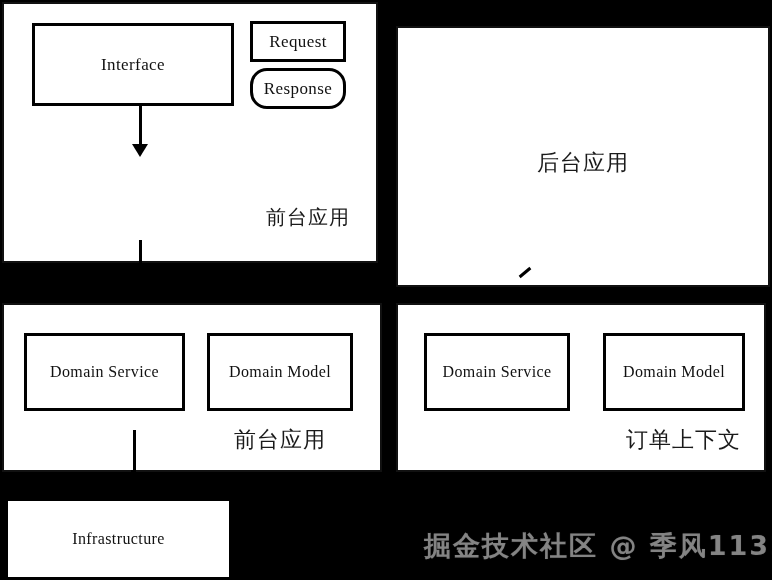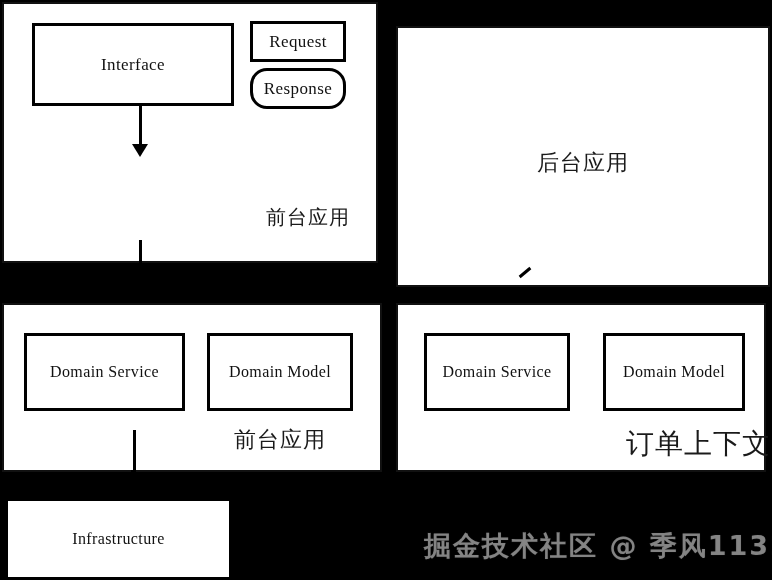--- a/index.html
+++ b/index.html
@@ -145,21 +145,21 @@
   <div class="panel" style="left:396px; top:303px; width:370px; height:169px;">
 
     <div class="box" style="left:26px; top:28px; width:146px; height:78px; font-size:16px;">
       <span>Domain Service</span>
     </div>
 
     <div class="box" style="left:205px; top:28px; width:142px; height:78px; font-size:16px;">
       <span>Domain Model</span>
     </div>
 
-    <div class="cjk-label" style="left:228px; top:120px; font-size:28px;text-align:right;">订单上下文</div>
+    <div class="cjk-label" style="left:228px; top:120px; font-size:22px;text-align:right;">订单上下文</div>
   </div>
 
   <div class="box" style="left:5px; top:498px; width:227px; height:82px; font-size:16px;font-family:Liberation Serif, serif;">
     <span>Infrastructure</span>
   </div>
 
   <div id="watermark" style="left:424px; top:528px;">掘金技术社区 @ 季风1132</div>
 
 </div>
 

